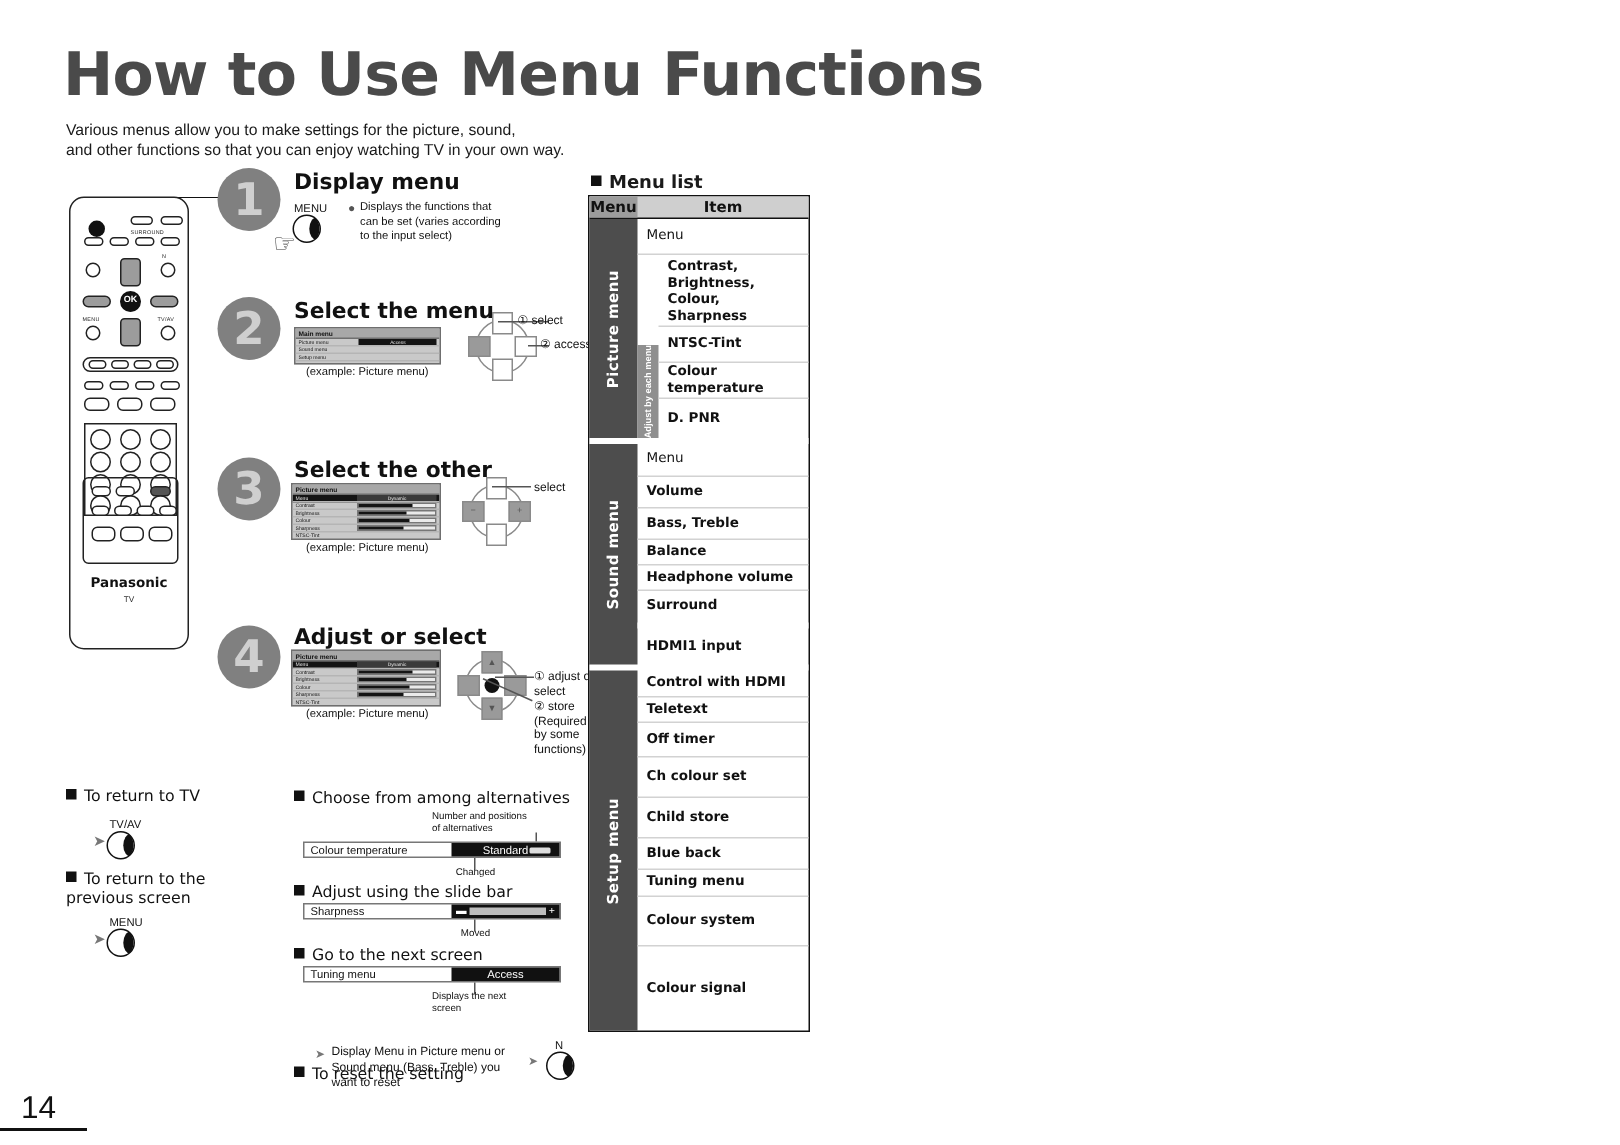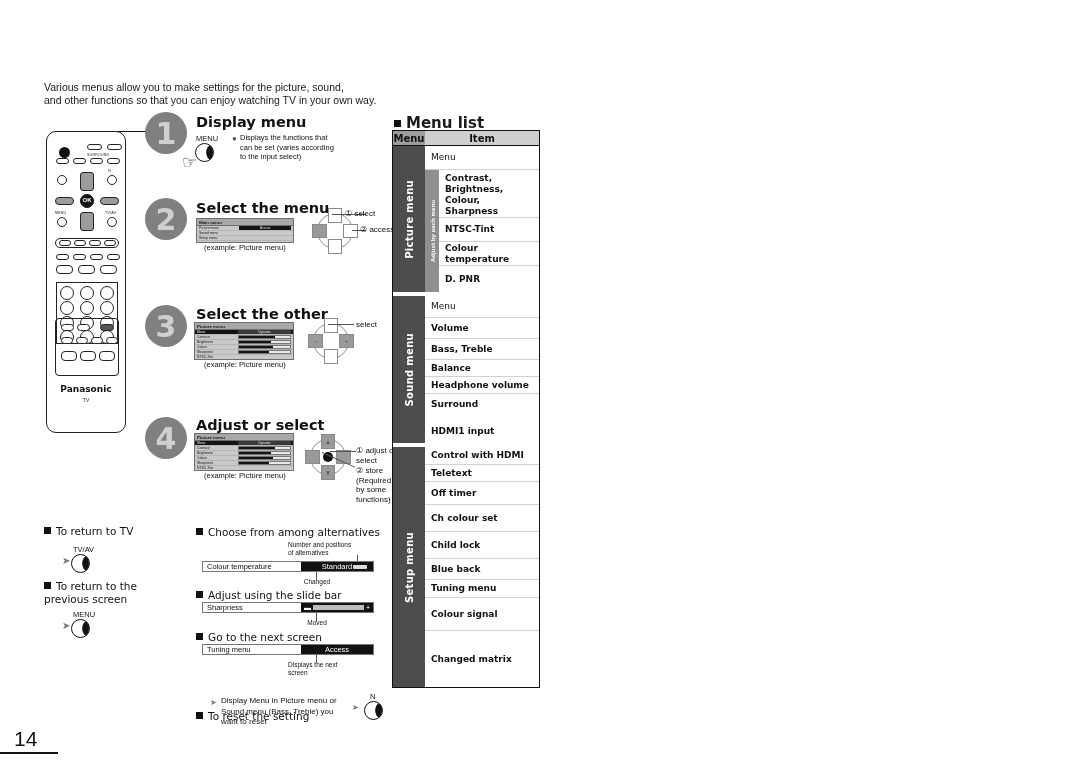--- a/index.html
+++ b/index.html
@@ -155,21 +155,21 @@
   .exbar .val {
     background: #111; color:#fff; display:flex; align-items:center;
     justify-content:center; position: relative;
   }
   .note { position:absolute; font-size: 6.5px; color:#111; line-height:8px; white-space: pre-line; text-align:center;}
   .tick { position:absolute; width:1px; background:#555; }
 
   
   #menulist-head {
     position: absolute; left: 394px; top: 114px;
-    font-size: 15px; font-weight: bold;
+    font-size: 12px; font-weight: bold;
     font-family: "DejaVu Sans", sans-serif;
   }
   #menulist-head::before {
     content:""; display:inline-block; width:7px; height:7px; background:#111;
     margin-right:5px; vertical-align:1px;
   }
   #table {
     position: absolute; left: 392px; top: 130px;
     width: 148px; border: 1px solid #111; background:#fff;
   }
@@ -226,20 +226,21 @@
     position: absolute; left: 0px; top: 752px; width: 58px; height: 2px; background:#111;
   }
 
   .hand { position:absolute; font-size: 17px; color:#333; }
 </style>
 </head>
 <body>
 
 <div id="page">
 
+  <div id="title">How to Use Menu Functions</div>
   <div id="intro">Various menus allow you to make settings for the picture, sound,
 and other functions so that you can enjoy watching TV in your own way.</div>
 
   <div id="lead-line"></div>
   <div id="remote">
     <div id="menu-dot"></div>
 
     <div class="rbtn rpill" style="left:40px;top:12px;width:15px;height:6px;"></div>
     <div class="rbtn rpill" style="left:60px;top:12px;width:15px;height:6px;"></div>
     <div class="rlabel" style="left:40px;top:21px;">SURROUND</div>
@@ -545,21 +546,21 @@
       <div class="c1">Menu</div>
       <div class="c2">Item</div>
     </div>
 
     <div class="grp" style="height:146px;">
       <div class="grp-label">
         <span>Picture menu</span>
       </div>
       <div class="grp-body">
         <div class="trow plain" style="height:24px;">Menu</div>
-        <div class="subcol" style="height:122px;">
+        <div class="subcol" style="height:122px;align-items:flex-end;">
           <div class="sub-label">
             <span>Adjust by each menu</span>
           </div>
           <div class="sub-body">
             <div class="trow" style="height:48px;align-items:flex-start;">Contrast,
 Brightness,
 Colour,
 Sharpness</div>
             <div class="trow" style="height:24px;">NTSC-Tint</div>
             <div class="trow" style="height:24px;">Colour temperature</div>
@@ -589,25 +590,25 @@
 
     <div class="grp" style="height:240px;">
       <div class="grp-label">
         <span>Setup menu</span>
       </div>
       <div class="grp-body">
         <div class="trow" style="height:18px;">Control with HDMI</div>
         <div class="trow" style="height:17px;">Teletext</div>
         <div class="trow" style="height:23px;">Off timer</div>
         <div class="trow" style="height:27px;">Ch colour set</div>
-        <div class="trow" style="height:27px;">Child lock</div>
+        <div class="trow" style="height:27px;">Child store</div>
         <div class="trow" style="height:21px;">Blue back</div>
         <div class="trow" style="height:18px;">Tuning menu</div>
-        <div class="trow" style="height:33px;">Colour signal</div>
-        <div class="trow last" style="height:56px;">Changed matrix</div>
+        <div class="trow" style="height:33px;">Colour system</div>
+        <div class="trow last" style="height:56px;">Colour signal</div>
       </div>
     </div>
   </div>
 
   <div id="pageno">14</div>
   <div id="pagerule"></div>
 
 </div>
 
 </body></html>

